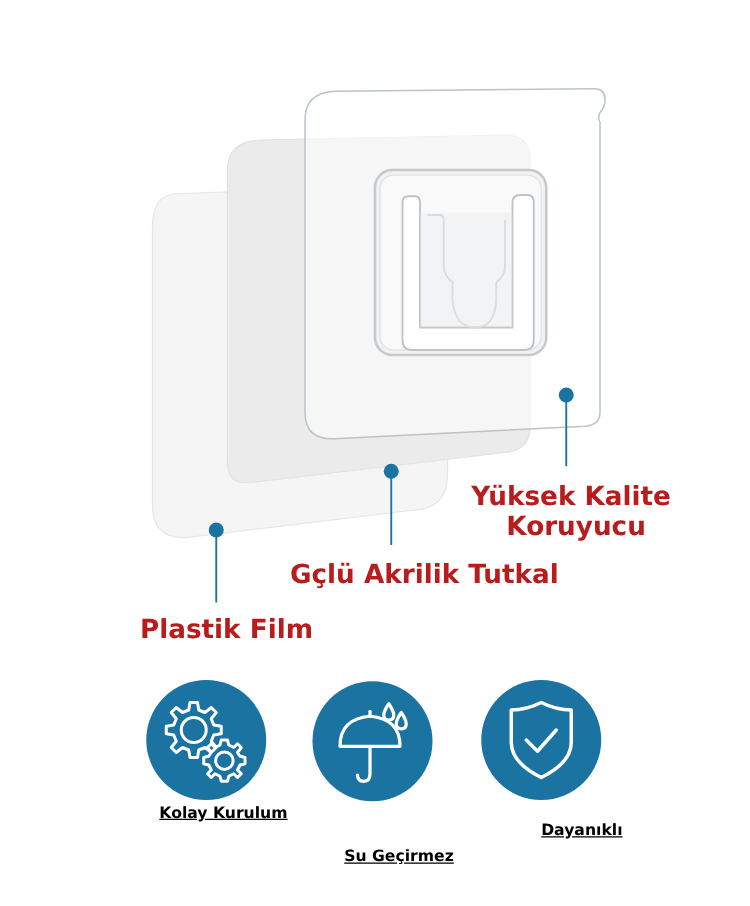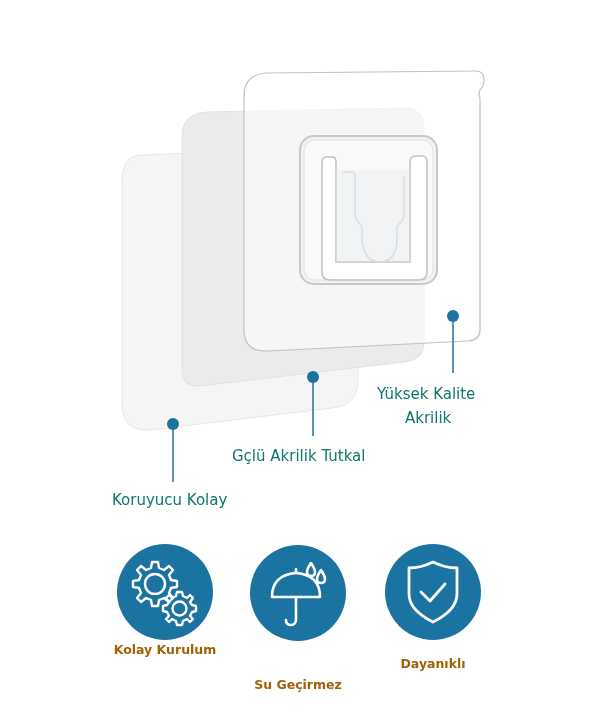--- a/index.html
+++ b/index.html
@@ -1,20 +1,20 @@
 <!DOCTYPE html>
 <html><head>
 <meta charset="utf-8">
 <style>
   html, body { margin:0; padding:0; background:#ffffff; }
   body { width:600px; height:725px; position:relative; overflow:hidden;
          font-family:"DejaVu Sans", sans-serif; color:#1e1e1e; }
   .abs { position:absolute; }
-  .label { position:absolute; font-weight:normal; font-size:15px; color:#0f766e; white-space:nowrap; }
-  .feature-label { position:absolute; font-weight:bold; font-size:12.5px; color:#a16207; text-align:center; width:130px; }
+  .label { position:absolute; font-weight:bold; font-size:21px; color:#b91c1c; white-space:nowrap; }
+  .feature-label { position:absolute; font-weight:bold; font-size:12.5px; color:#000000; text-align:right; width:130px;text-decoration:underline; }
   .circle { position:absolute; width:96px; height:96px; border-radius:50%; background:#1a73a0; }
   .circle svg { position:absolute; left:0; top:0; }
 </style>
 </head>
 <body>
 
 <svg class="abs" width="600" height="520" style="left:0;top:0;">
 
   <path d="M140,155 L330,148 Q358,148 358,176 L358,380 Q358,406 332,408 L150,430 Q122,432 122,404 L122,182 Q122,156 140,155 Z" fill="#f5f5f5" stroke="#e6e6e6" stroke-width="1"></path>
 
@@ -39,23 +39,23 @@
     <circle cx="313" cy="377" r="6" fill="#1a73a0"></circle>
     <line x1="313" y1="377" x2="313" y2="436" stroke="#1a73a0" stroke-width="1.5"></line>
   </g>
   <g>
     <circle cx="173" cy="424" r="6" fill="#1a73a0"></circle>
     <line x1="173" y1="424" x2="173" y2="482" stroke="#1a73a0" stroke-width="1.5"></line>
   </g>
 </svg>
 
 <div class="label" style="left:377px;top:385px;">Yüksek Kalite</div>
-<div class="label" style="left:405px;top:409px;">Akrilik</div>
+<div class="label" style="left:405px;top:409px;">Koruyucu</div>
 <div class="label" style="left:232px;top:447px;">Gçlü Akrilik Tutkal</div>
-<div class="label" style="left:112px;top:491px;">Koruyucu Kolay</div>
+<div class="label" style="left:112px;top:491px;">Plastik Film</div>
 
 <div class="circle" style="left:117px;top:544px;">
   <svg width="96" height="96" viewBox="0 0 96 96">
     <g fill="none" stroke="#ffffff" stroke-width="2.4" stroke-linejoin="round">
       <path d="M35,18 L41,18 L42,24 L47,26 L52,22 L56,26 L52,31 L54,36 L60,37 L60,43 L54,44 L52,49 L56,54 L52,58 L47,54 L42,56 L41,62 L35,62 L34,56 L29,54 L24,58 L20,54 L24,49 L22,44 L16,43 L16,37 L22,36 L24,31 L20,26 L24,22 L29,26 L34,24 Z"></path>
       <circle cx="38" cy="40" r="10"></circle>
       <path d="M60,48 L65,48 L66,52 L70,54 L73,51 L76,54 L73,58 L75,61 L79,62 L79,67 L75,68 L73,72 L76,75 L73,78 L70,75 L66,77 L65,81 L60,81 L59,77 L55,75 L52,78 L49,75 L52,72 L50,68 L46,67 L46,62 L50,61 L52,58 L49,54 L52,51 L55,54 L59,52 Z"></path>
       <circle cx="62.5" cy="64.5" r="7"></circle>
     </g>
   </svg>

